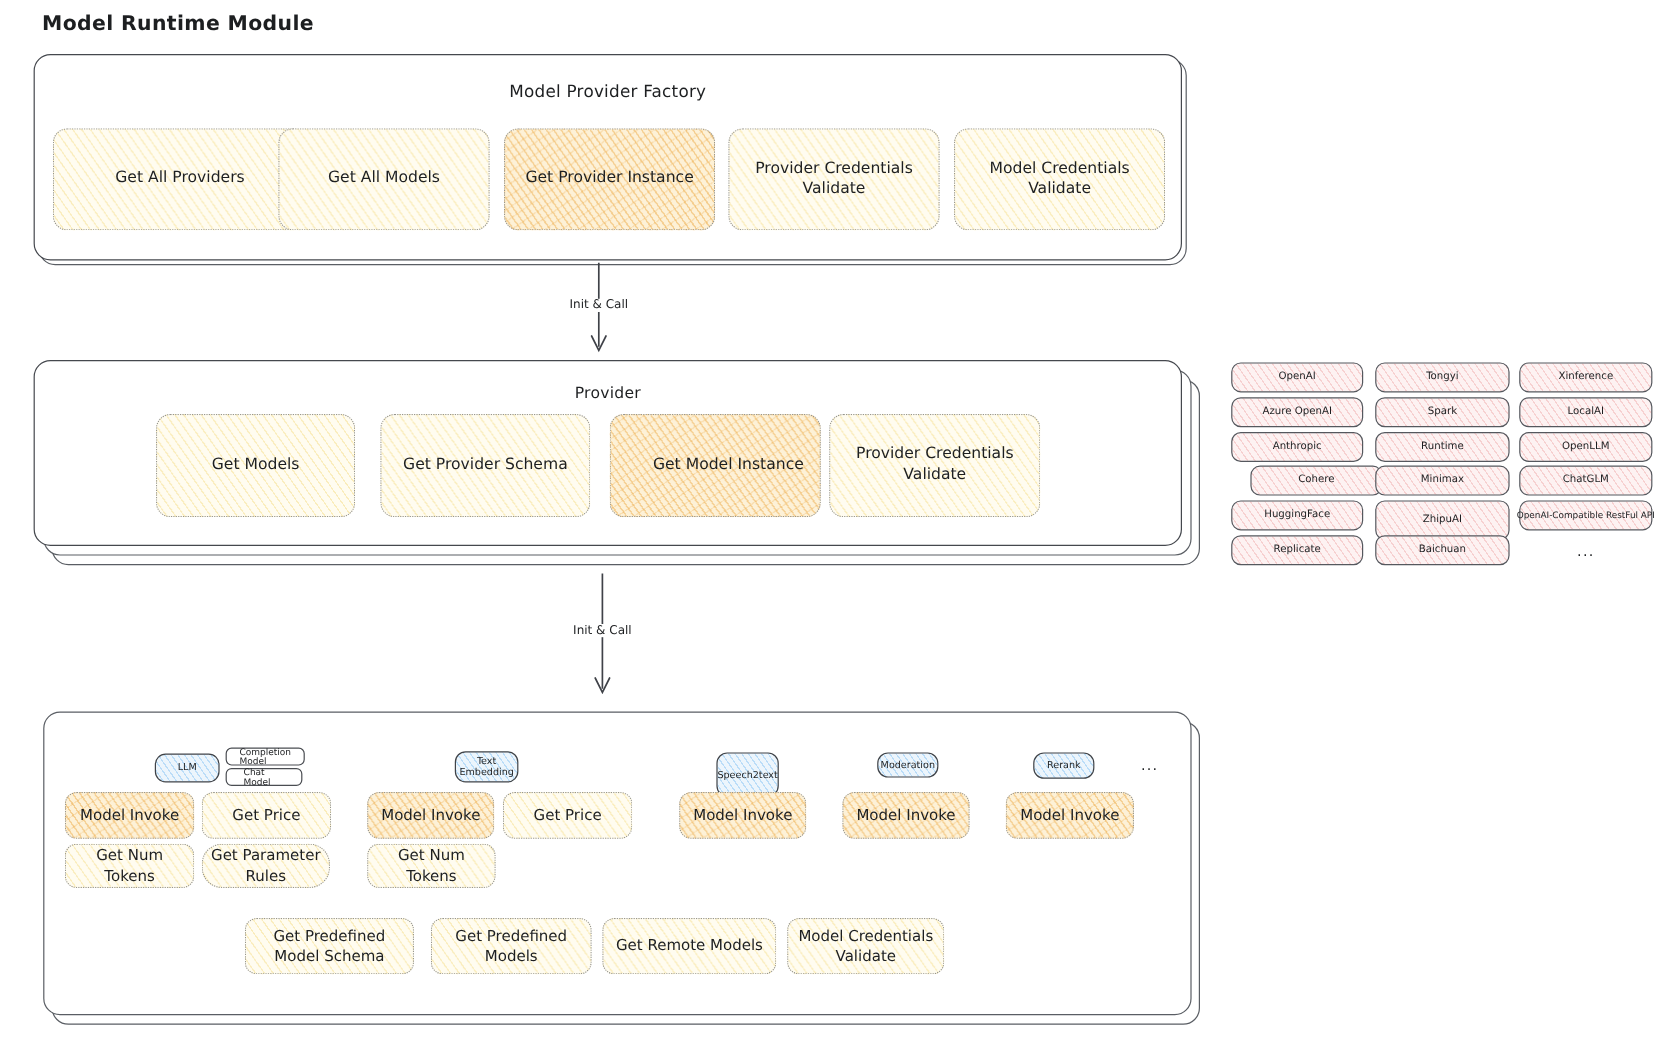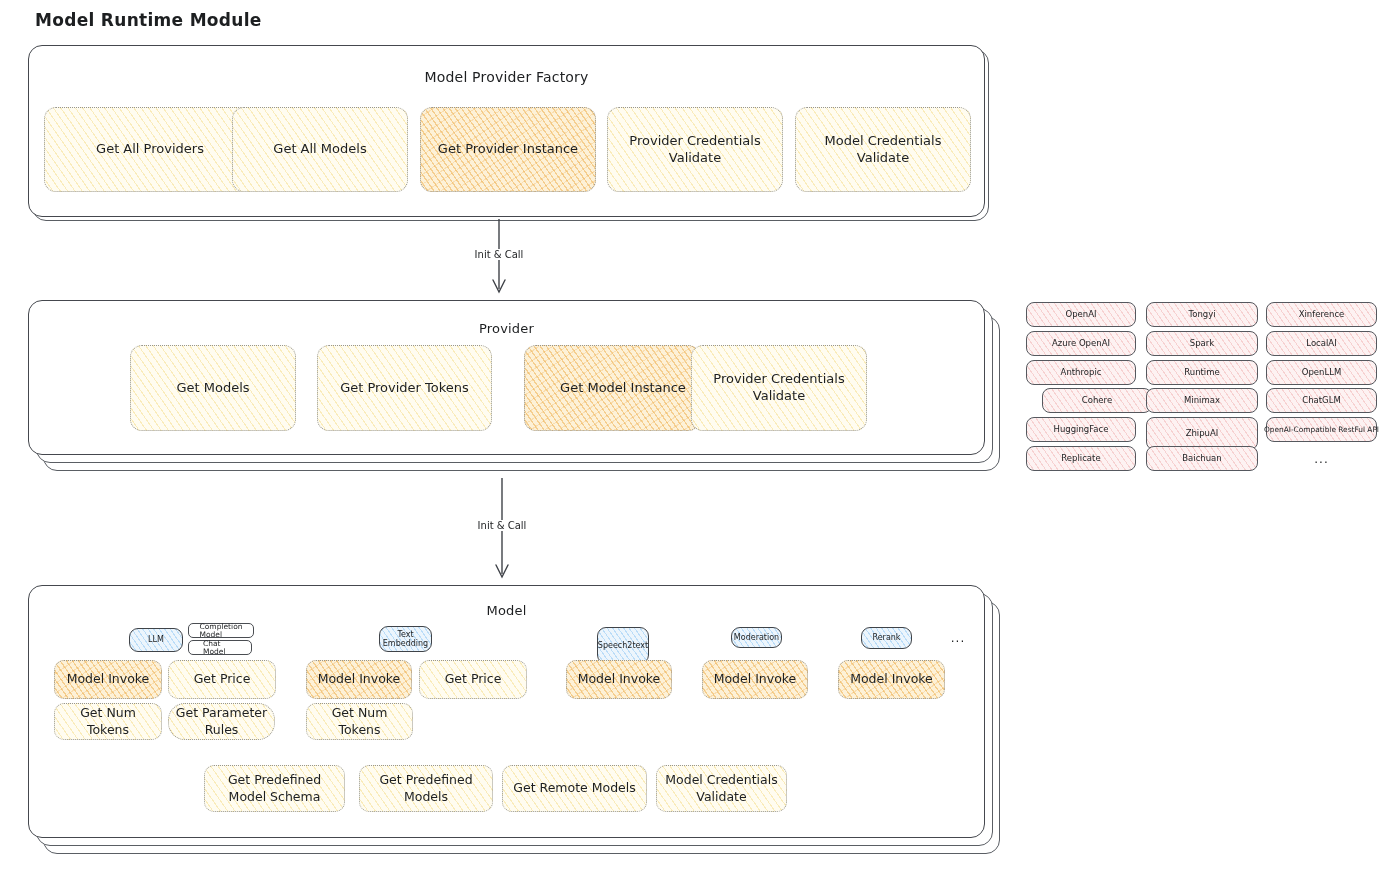--- a/index.html
+++ b/index.html
@@ -90,22 +90,22 @@
     <path d="M5 63 L11 75 L17 63" fill="none" stroke="#3f4248" stroke-width="1.4" stroke-linecap="round"></path>
   </svg>
   <div class="abs arrow-label" style="left:467px;top:249px;width:64px;">Init &amp; Call</div>
 
   <div class="abs ghost" style="left:43px;top:316px;width:957px;height:155px;"></div>
   <div class="abs ghost" style="left:36px;top:308px;width:957px;height:155px;"></div>
   <div class="abs bigbox" style="left:28px;top:300px;width:957px;height:155px;">
     <div class="box-title" style="margin-top:20px;font-size:13px;">Provider</div>
   </div>
   <div class="abs btn fill-yellow" style="left:130px;top:345px;width:166px;height:86px;">Get Models</div>
-  <div class="abs btn fill-yellow" style="left:317px;top:345px;width:175px;height:86px;">Get Provider Tokens</div>
-  <div class="abs btn fill-orange" style="left:524px;top:345px;width:176px;height:86px;padding-left:28px;">Get Model Instance</div>
+  <div class="abs btn fill-yellow" style="left:317px;top:345px;width:175px;height:86px;">Get Provider Schema</div>
+  <div class="abs btn fill-orange" style="left:508px;top:345px;width:176px;height:86px;padding-left:28px;">Get Model Instance</div>
   <div class="abs btn fill-yellow" style="left:691px;top:345px;width:176px;height:86px;">Provider Credentials Validate</div>
 
   <div class="abs prov fill-pink" style="left:1026px;top:302px;width:110px;height:25px;">OpenAI</div>
   <div class="abs prov fill-pink" style="left:1146px;top:302px;width:112px;height:25px;">Tongyi</div>
   <div class="abs prov fill-pink" style="left:1266px;top:302px;width:111px;height:25px;">Xinference</div>
   <div class="abs prov fill-pink" style="left:1026px;top:331px;width:110px;height:25px;">Azure OpenAI</div>
   <div class="abs prov fill-pink" style="left:1146px;top:331px;width:112px;height:25px;">Spark</div>
   <div class="abs prov fill-pink" style="left:1266px;top:331px;width:111px;height:25px;">LocalAI</div>
   <div class="abs prov fill-pink" style="left:1026px;top:360px;width:110px;height:25px;">Anthropic</div>
   <div class="abs prov fill-pink" style="left:1146px;top:360px;width:112px;height:25px;">Runtime</div>
@@ -121,23 +121,20 @@
   <div class="abs ellipsis" style="left:1266px;top:446px;width:111px;height:25px;">...</div>
 
   <svg class="abs" style="left:491px;top:470px;width:22px;height:112px;" viewBox="0 0 22 112">
     <line x1="11" y1="8" x2="11" y2="104" stroke="#3f4248" stroke-width="1.4"></line>
     <path d="M5 95 L11 107 L17 95" fill="none" stroke="#3f4248" stroke-width="1.4" stroke-linecap="round"></path>
   </svg>
   <div class="abs arrow-label" style="left:470px;top:520px;width:64px;">Init &amp; Call</div>
 
   <div class="abs ghost" style="left:43px;top:601px;width:957px;height:253px;"></div>
   <div class="abs ghost" style="left:36px;top:593px;width:957px;height:253px;"></div>
-  <div class="abs bigbox" style="left:28px;top:585px;width:957px;height:253px;">
-    <div class="box-title" style="margin-top:17px;font-size:13px;">Model</div>
-  </div>
 
   <div class="abs pill fill-blue" style="left:129px;top:628px;width:54px;height:24px;">LLM</div>
   <div class="abs mini-tab" style="left:188px;top:623px;width:66px;height:15px;">Completion Model</div>
   <div class="abs mini-tab" style="left:188px;top:640px;width:64px;height:15px;">Chat Model</div>
   <div class="abs pill fill-blue" style="left:379px;top:626px;width:53px;height:26px;">Text Embedding</div>
   <div class="abs pill fill-blue" style="left:597px;top:627px;width:52px;height:37px;">Speech2text</div>
   <div class="abs pill fill-blue" style="left:731px;top:627px;width:51px;height:21px;">Moderation</div>
   <div class="abs pill fill-blue" style="left:861px;top:627px;width:51px;height:22px;">Rerank</div>
   <div class="abs ellipsis" style="left:948px;top:627px;width:20px;height:22px;">...</div>
 

